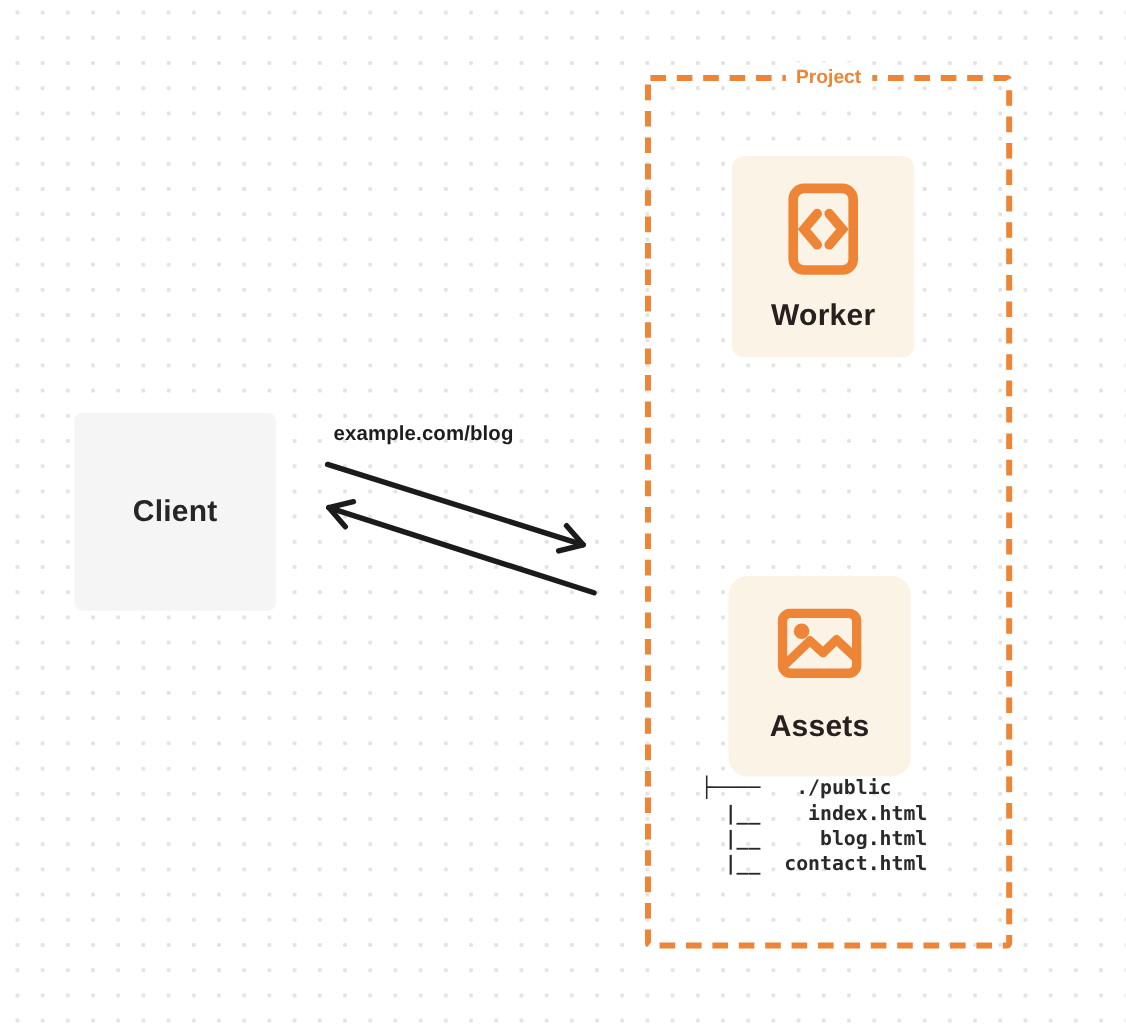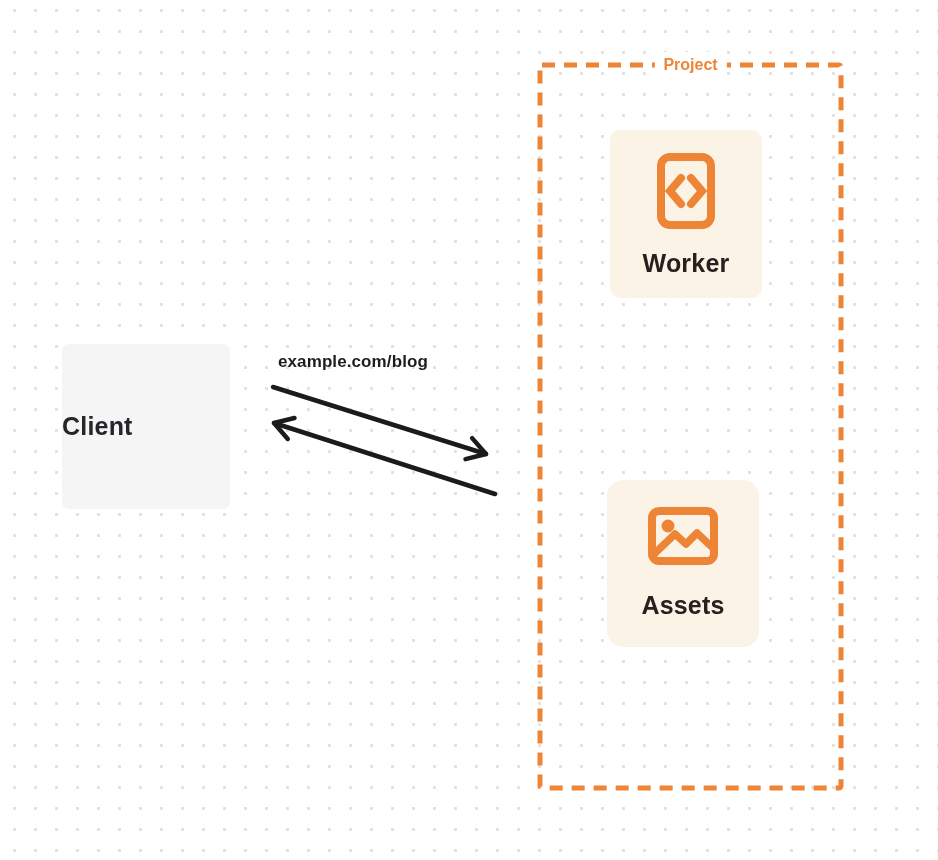--- a/index.html
+++ b/index.html
@@ -18,21 +18,21 @@
     color: #1f2023;
   }
 
   
   .client-box {
     position: absolute;
     left: 62px; top: 344px;
     width: 168px; height: 165px;
     background: #f5f5f6;
     border-radius: 7px;
-    display: flex; align-items: center; 
+    display: flex; align-items: center; justify-content: center;
   }
   .client-label {
     font-size: 25px; font-weight: 700; color: #26262a; letter-spacing: .2px;
   }
 
   
   .request-label {
     position: absolute;
     left: 278px; top: 340px;
     font-size: 17px; font-weight: 700; color: #1d1d1f;
@@ -132,15 +132,21 @@
 
     <div class="card assets-card">
       <svg class="icon" width="70" height="58" viewBox="0 0 70 58">
         <rect x="4" y="4" width="62" height="50" rx="7" fill="none" stroke="#ee8435" stroke-width="8"></rect>
         <circle cx="20" cy="19" r="6.5" fill="#ee8435"></circle>
         <path d="M6 47 L27 27 L38 37 L49 26 L65 41" fill="none" stroke="#ee8435" stroke-width="7.5" stroke-linecap="round" stroke-linejoin="round"></path>
       </svg>
       <span class="card-label">Assets</span>
     </div>
 
+    <div class="file-tree">
+      <div>├────   ./public</div>
+      <div>  |__    index.html</div>
+      <div>  |__     blog.html</div>
+      <div>  |__  contact.html</div>
+    </div>
   </div>
 
 </div>
 
 </body></html>

